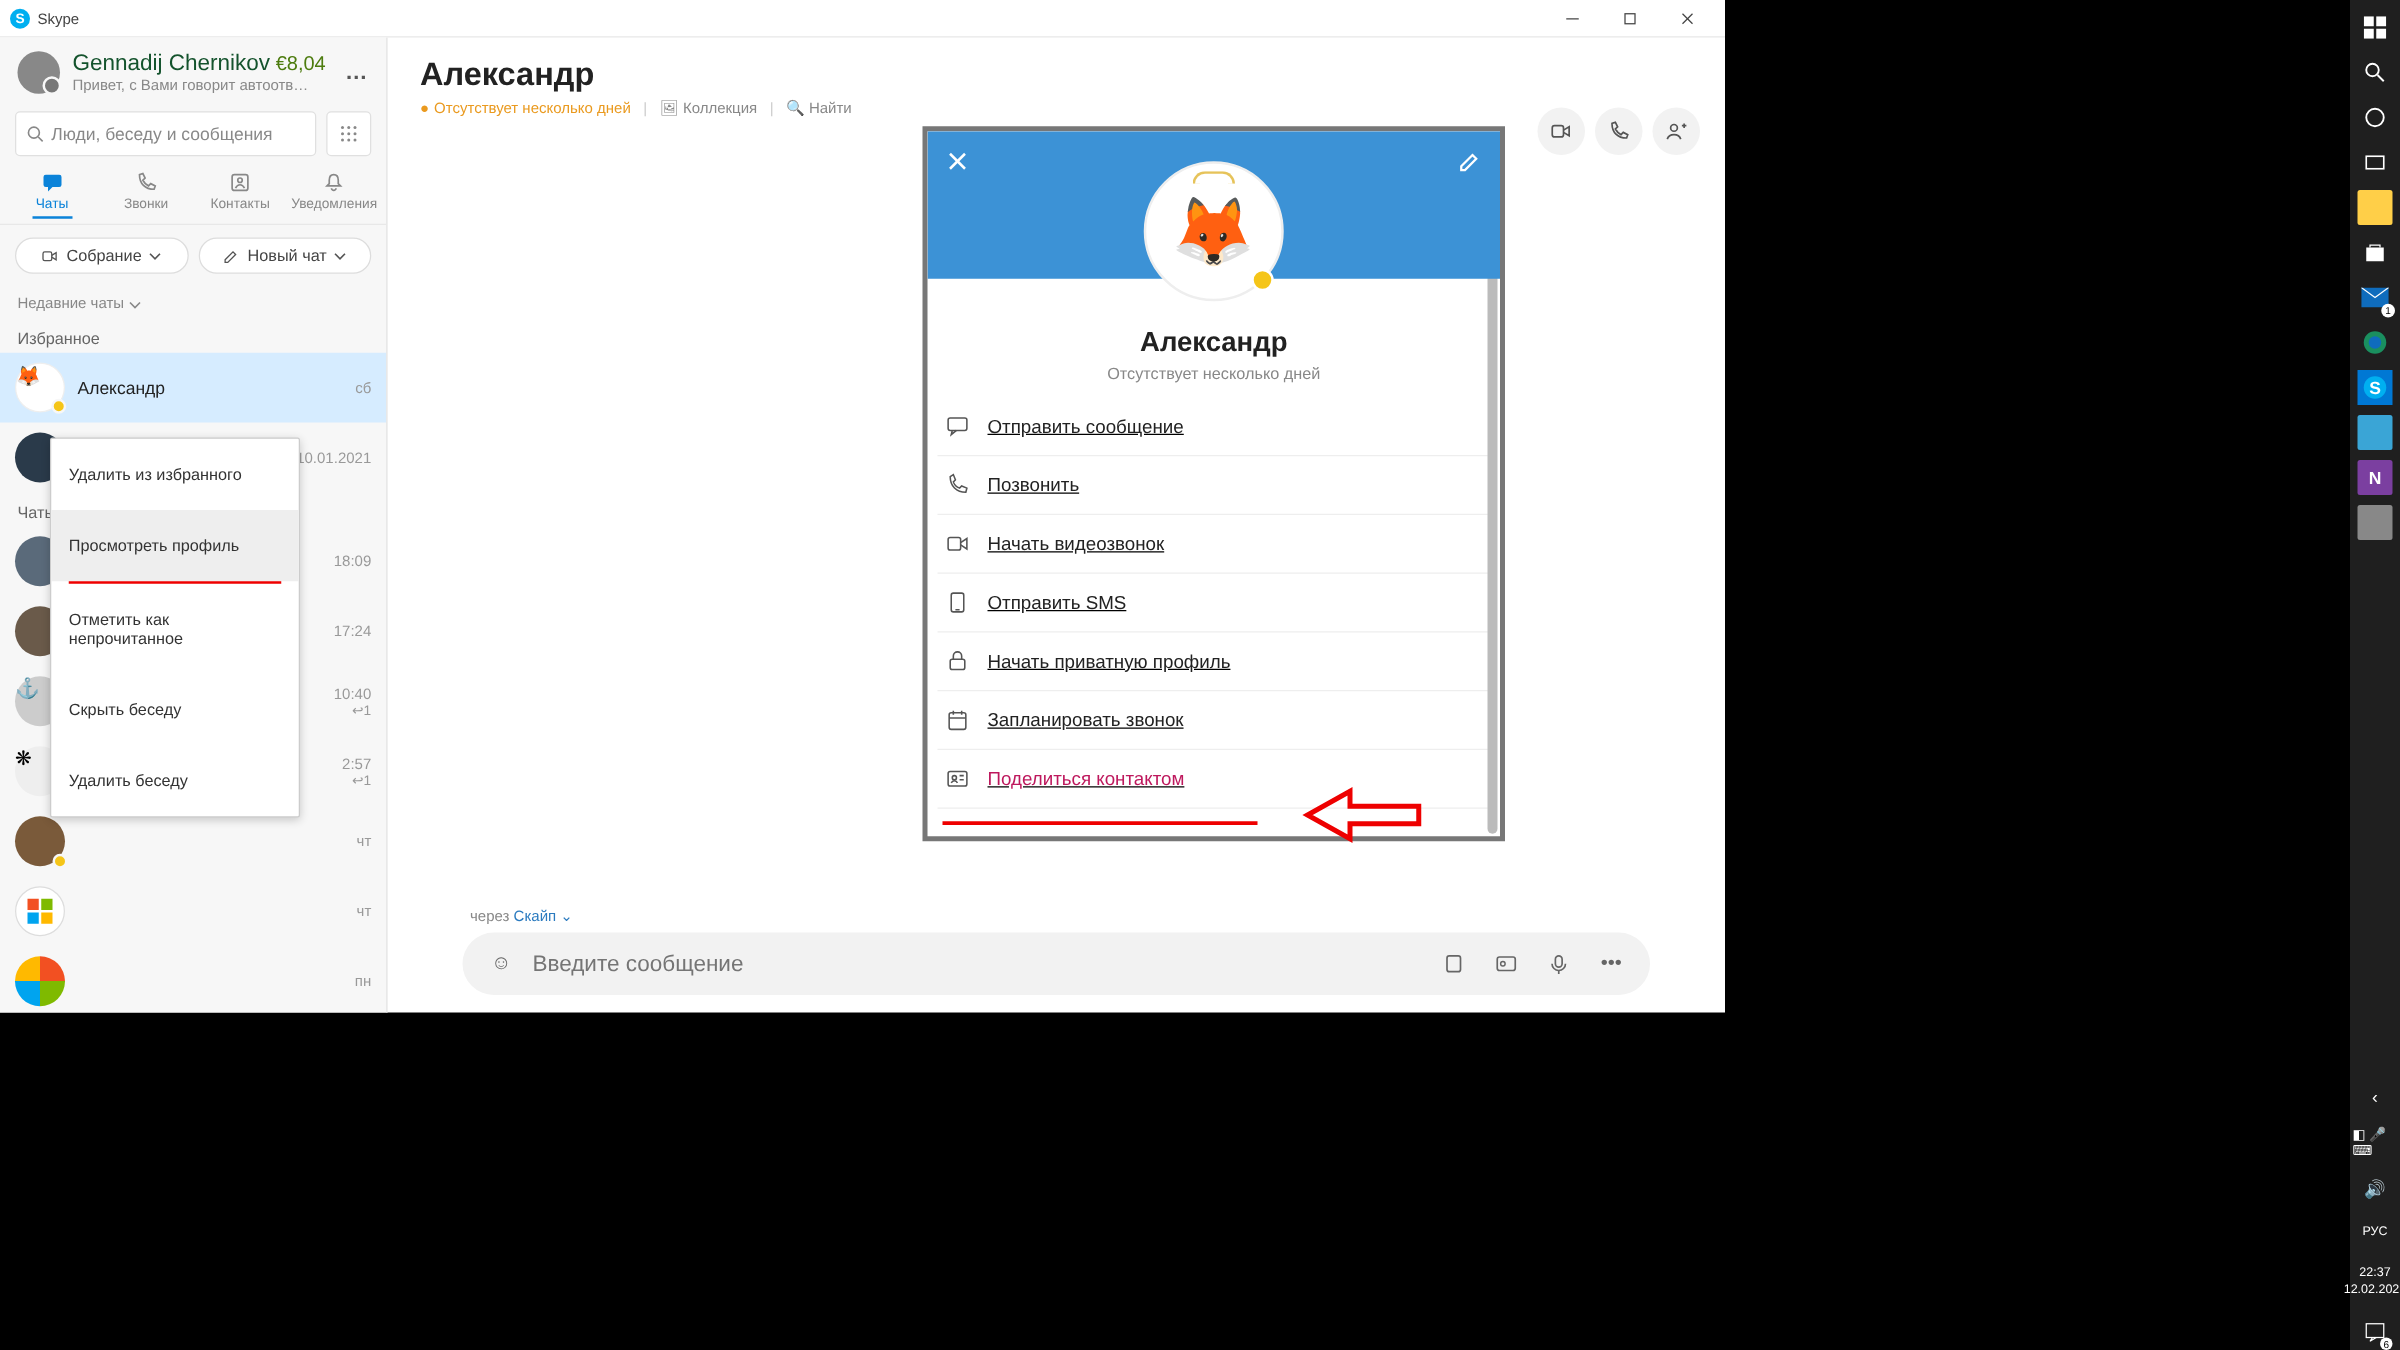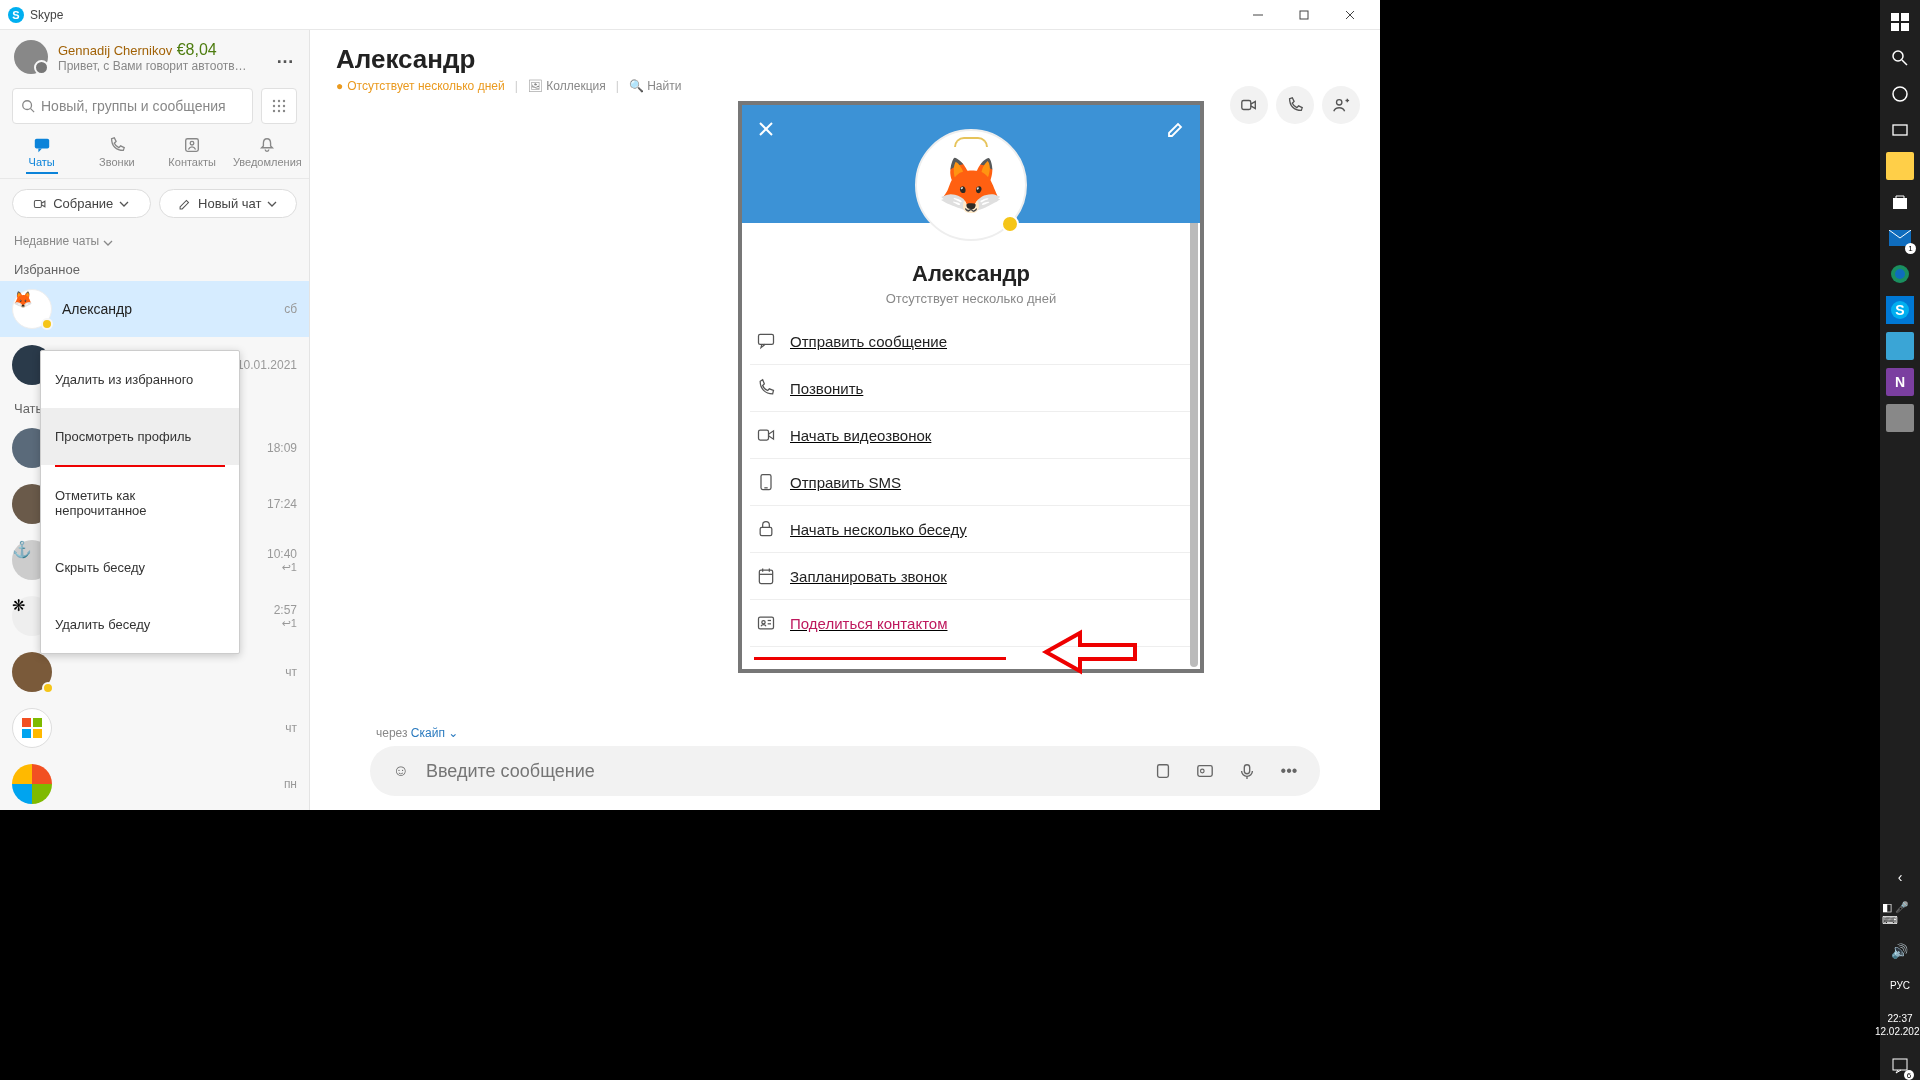--- a/index.html
+++ b/index.html
@@ -10,21 +10,21 @@
 .wb-logo{width:16px;height:16px;border-radius:50%;background:#00aff0;display:flex;align-items:center;justify-content:center;color:#fff;font-size:11px;font-weight:bold;margin-right:6px;}
 .wb-title{font-size:12px;color:#444;}
 .wb-ctrls{margin-left:auto;display:flex;gap:2px;}
 .wb-btn{width:44px;height:28px;display:flex;align-items:center;justify-content:center;color:#444;}
 .wb-btn svg{width:12px;height:12px;}
 .main{flex:1;display:flex;min-height:0;}
 .sidebar{width:310px;background:#f7f7f7;border-right:1px solid #e4e4e4;display:flex;flex-direction:column;position:relative;}
 .sb-header{display:flex;align-items:center;padding:10px 14px;}
 .sb-avatar{width:34px;height:34px;border-radius:50%;background:#888;position:relative;margin-right:10px;}
 .sb-avatar::after{content:"";position:absolute;right:-1px;bottom:-1px;width:11px;height:11px;border-radius:50%;background:#777;border:2px solid #f7f7f7;}
-.sb-hname{font-size:13px;color:#a16207;}
+.sb-hname{font-size:18px;color:#14532d;}
 .sb-hbal{color:#4d7c0f;}
 .sb-hmsg{font-size:12px;color:#888;width:190px;white-space:nowrap;overflow:hidden;text-overflow:ellipsis;}
 .sb-more{margin-left:auto;font-size:18px;font-weight:bold;color:#555;letter-spacing:1px;}
 .sb-search{display:flex;padding:4px 12px;gap:8px;}
 .sb-sbox{flex:1;background:#fff;border:1px solid #e0e0e0;border-radius:4px;display:flex;align-items:center;padding:6px 8px;color:#888;font-size:14px;}
 .sb-sbox svg{width:14px;height:14px;margin-right:6px;fill:#888;}
 .sb-grid{width:36px;height:36px;border:1px solid #e0e0e0;border-radius:4px;background:#fff;display:flex;align-items:center;justify-content:center;color:#888;}
 .sb-tabs{display:flex;justify-content:space-around;padding:8px 4px 4px;border-bottom:1px solid #e8e8e8;}
 .sb-tab{display:flex;flex-direction:column;align-items:center;width:70px;color:#888;font-size:11px;gap:2px;}
 .sb-tab.active{color:#0b83d9;}
@@ -125,21 +125,21 @@
         </div>
         <div class="sb-more">…</div>
       </div>
 
       <div class="sb-search">
         <div class="sb-sbox">
           <svg viewBox="0 0 16 16">
                 <circle cx="7" cy="7" r="5" fill="none" stroke="#888" stroke-width="1.5"></circle>
                 <line x1="11" y1="11" x2="15" y2="15" stroke="#888" stroke-width="1.5"></line>
               </svg>
-          <span>Новый, группы и сообщения</span>
+          <span>Люди, беседу и сообщения</span>
         </div>
         <div class="sb-grid">
           <svg width="14" height="14" viewBox="0 0 14 14">
                 <circle cx="2" cy="2" r="1.2" fill="#888"></circle>
                 <circle cx="7" cy="2" r="1.2" fill="#888"></circle>
                 <circle cx="12" cy="2" r="1.2" fill="#888"></circle>
                 <circle cx="2" cy="7" r="1.2" fill="#888"></circle>
                 <circle cx="7" cy="7" r="1.2" fill="#888"></circle>
                 <circle cx="12" cy="7" r="1.2" fill="#888"></circle>
                 <circle cx="2" cy="12" r="1.2" fill="#888"></circle>
@@ -372,21 +372,21 @@
                     <rect x="6" y="3" width="12" height="18" rx="2"></rect>
                     <line x1="10" y1="19" x2="14" y2="19"></line>
                   </svg>
                   <span>Отправить SMS</span>
                 </div>
             <div class="pact">
                   <svg viewBox="0 0 24 24">
                     <rect x="5" y="10" width="14" height="10" rx="2"></rect>
                     <path d="M8 10V7a4 4 0 018 0v3"></path>
                   </svg>
-                  <span>Начать несколько беседу</span>
+                  <span>Начать приватную профиль</span>
                 </div>
             <div class="pact">
                   <svg viewBox="0 0 24 24">
                     <rect x="4" y="5" width="16" height="16" rx="2"></rect>
                     <line x1="4" y1="10" x2="20" y2="10"></line>
                     <line x1="8" y1="3" x2="8" y2="7"></line>
                     <line x1="16" y1="3" x2="16" y2="7"></line>
                   </svg>
                   <span>Запланировать звонок</span>
                 </div>

